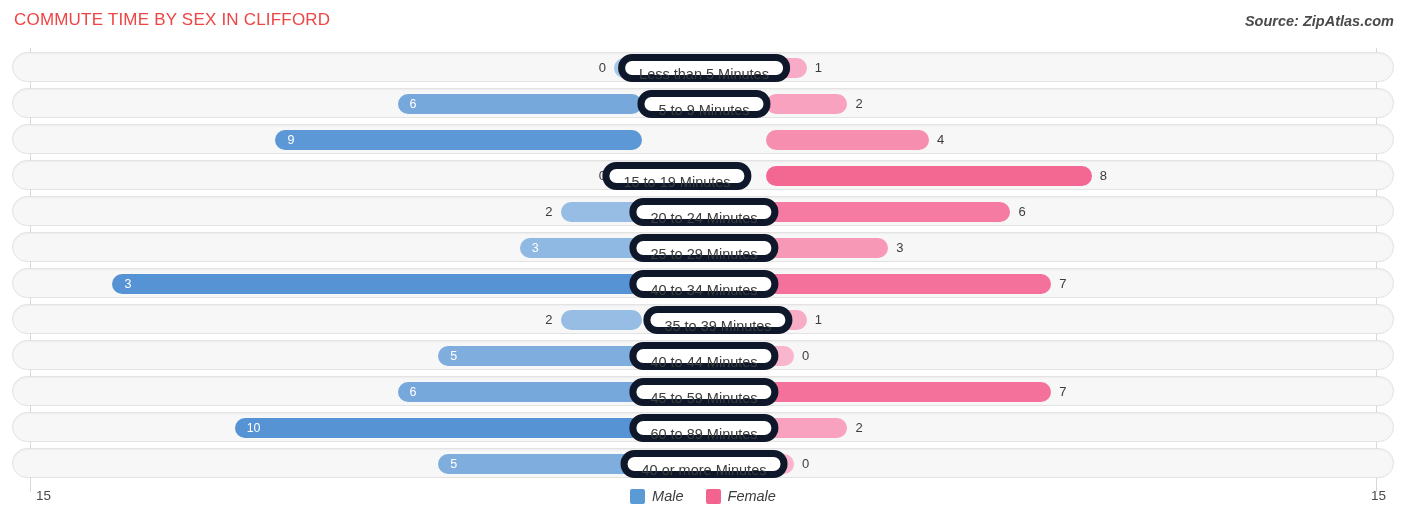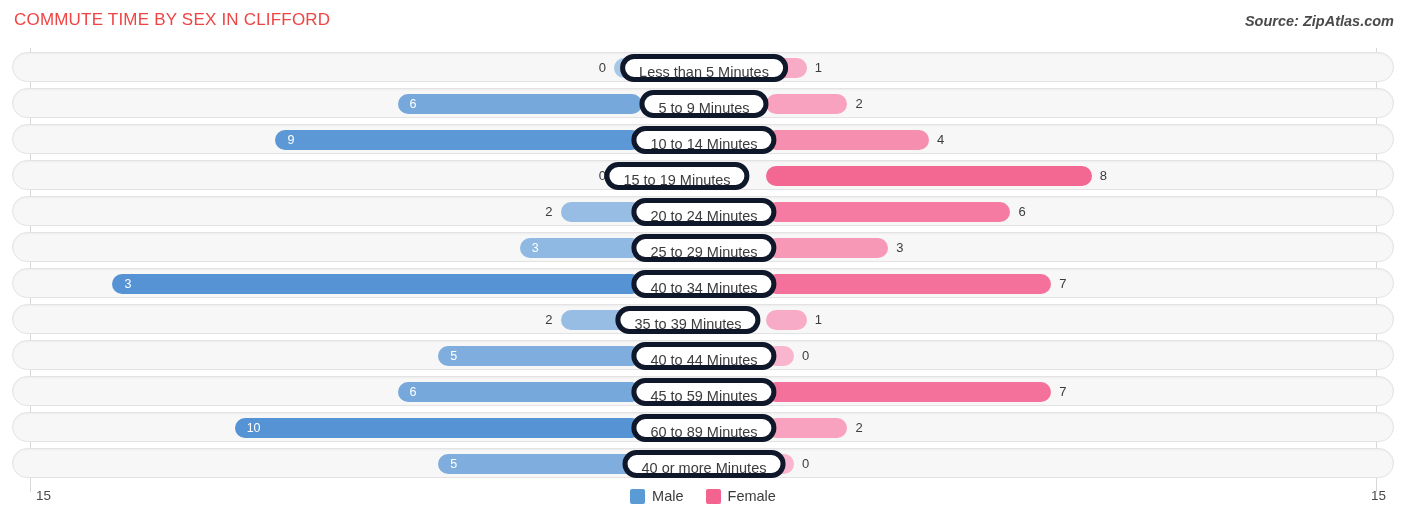--- a/index.html
+++ b/index.html
@@ -105,21 +105,21 @@
     color: #ffffff;
     font-size: 12.5px;
   }
 
   .pill {
     position: absolute;
     top: 1px;
     height: 28px;
     line-height: 27px;
     background: #ffffff;
-    border: 5px solid #0f172a;
+    border: 7px solid #0f172a;
     border-radius: 14px;
     font-size: 14.5px;
     color: #3c3c3c;
     text-align: center;
     white-space: nowrap;
     padding: 0 14px;
     transform: translateX(-50%);
     left: 703px;
     z-index: 3;
     box-shadow: 0 0 1px rgba(0,0,0,0.05);
@@ -148,20 +148,21 @@
     top: 4px;
     display: flex;
     justify-content: center;
     align-items: center;
     gap: 22px;
   }
   .legend-item {
     display: flex;
     align-items: center;
     gap: 7px;
+    font-style: italic;
   }
   .legend-swatch {
     width: 15px;
     height: 15px;
     border-radius: 2px;
     display: inline-block;
   }
   .legend-label {
     font-size: 14.5px;
     color: #3c3c3c;
@@ -191,21 +192,20 @@
         <div class="val inside" style="left: 396.6px;">6</div>
         <div class="bar female" style="left: 753px; width: 81.4667px; background: rgb(248, 162, 191);"></div>
         <div class="val outside-right" style="left: 842.467px; width: 32px;">2</div>
         <div class="pill" style="left: 691px;">5 to 9 Minutes</div>
       </div>
       <div class="row" style="top: 76px;">
         <div class="bar male" style="left: 262.4px; width: 366.6px; background: rgb(93, 152, 214);"></div>
         <div class="val inside" style="left: 274.4px;">9</div>
         <div class="bar female" style="left: 753px; width: 162.933px; background: rgb(246, 142, 176);"></div>
         <div class="val outside-right" style="left: 923.933px; width: 32px;">4</div>
-        <div class="pill" style="left: 691px;">10 to 14 Minutes</div>
       </div>
       <div class="row" style="top: 112px;">
         <div class="bar male" style="left: 601px; width: 28px; background: rgb(168, 200, 232);"></div>
         <div class="val outside-left" style="left: 561px; width: 32px;">0</div>
         <div class="bar female" style="left: 753px; width: 325.867px; background: rgb(243, 103, 147);"></div>
         <div class="val outside-right" style="left: 1086.87px; width: 32px;">8</div>
         <div class="pill" style="left: 664px;">15 to 19 Minutes</div>
       </div>
       <div class="row" style="top: 148px;">
         <div class="bar male" style="left: 547.533px; width: 81.4667px; background: rgb(151, 189, 228);"></div>
@@ -226,21 +226,21 @@
         <div class="val inside" style="left: 111.467px;">3</div>
         <div class="bar female" style="left: 753px; width: 285.133px; background: rgb(244, 113, 155);"></div>
         <div class="val outside-right" style="left: 1046.13px; width: 32px;">7</div>
         <div class="pill" style="left: 691px;">40 to 34 Minutes</div>
       </div>
       <div class="row" style="top: 256px;">
         <div class="bar male" style="left: 547.533px; width: 81.4667px; background: rgb(151, 189, 228);"></div>
         <div class="val outside-left" style="left: 507.533px; width: 32px;">2</div>
         <div class="bar female" style="left: 753px; width: 40.7333px; background: rgb(248, 171, 198);"></div>
         <div class="val outside-right" style="left: 801.733px; width: 32px;">1</div>
-        <div class="pill" style="left: 675px;">35 to 39 Minutes</div>
+        <div class="pill" style="left: 705px;">35 to 39 Minutes</div>
       </div>
       <div class="row" style="top: 292px;">
         <div class="bar male" style="left: 425.333px; width: 203.667px; background: rgb(127, 174, 222);"></div>
         <div class="val inside" style="left: 437.333px;">5</div>
         <div class="bar female" style="left: 753px; width: 28px; background: rgb(249, 181, 205);"></div>
         <div class="val outside-right" style="left: 789px; width: 32px;">0</div>
         <div class="pill" style="left: 691px;">40 to 44 Minutes</div>
       </div>
       <div class="row" style="top: 328px;">
         <div class="bar male" style="left: 384.6px; width: 244.4px; background: rgb(118, 168, 220);"></div>

